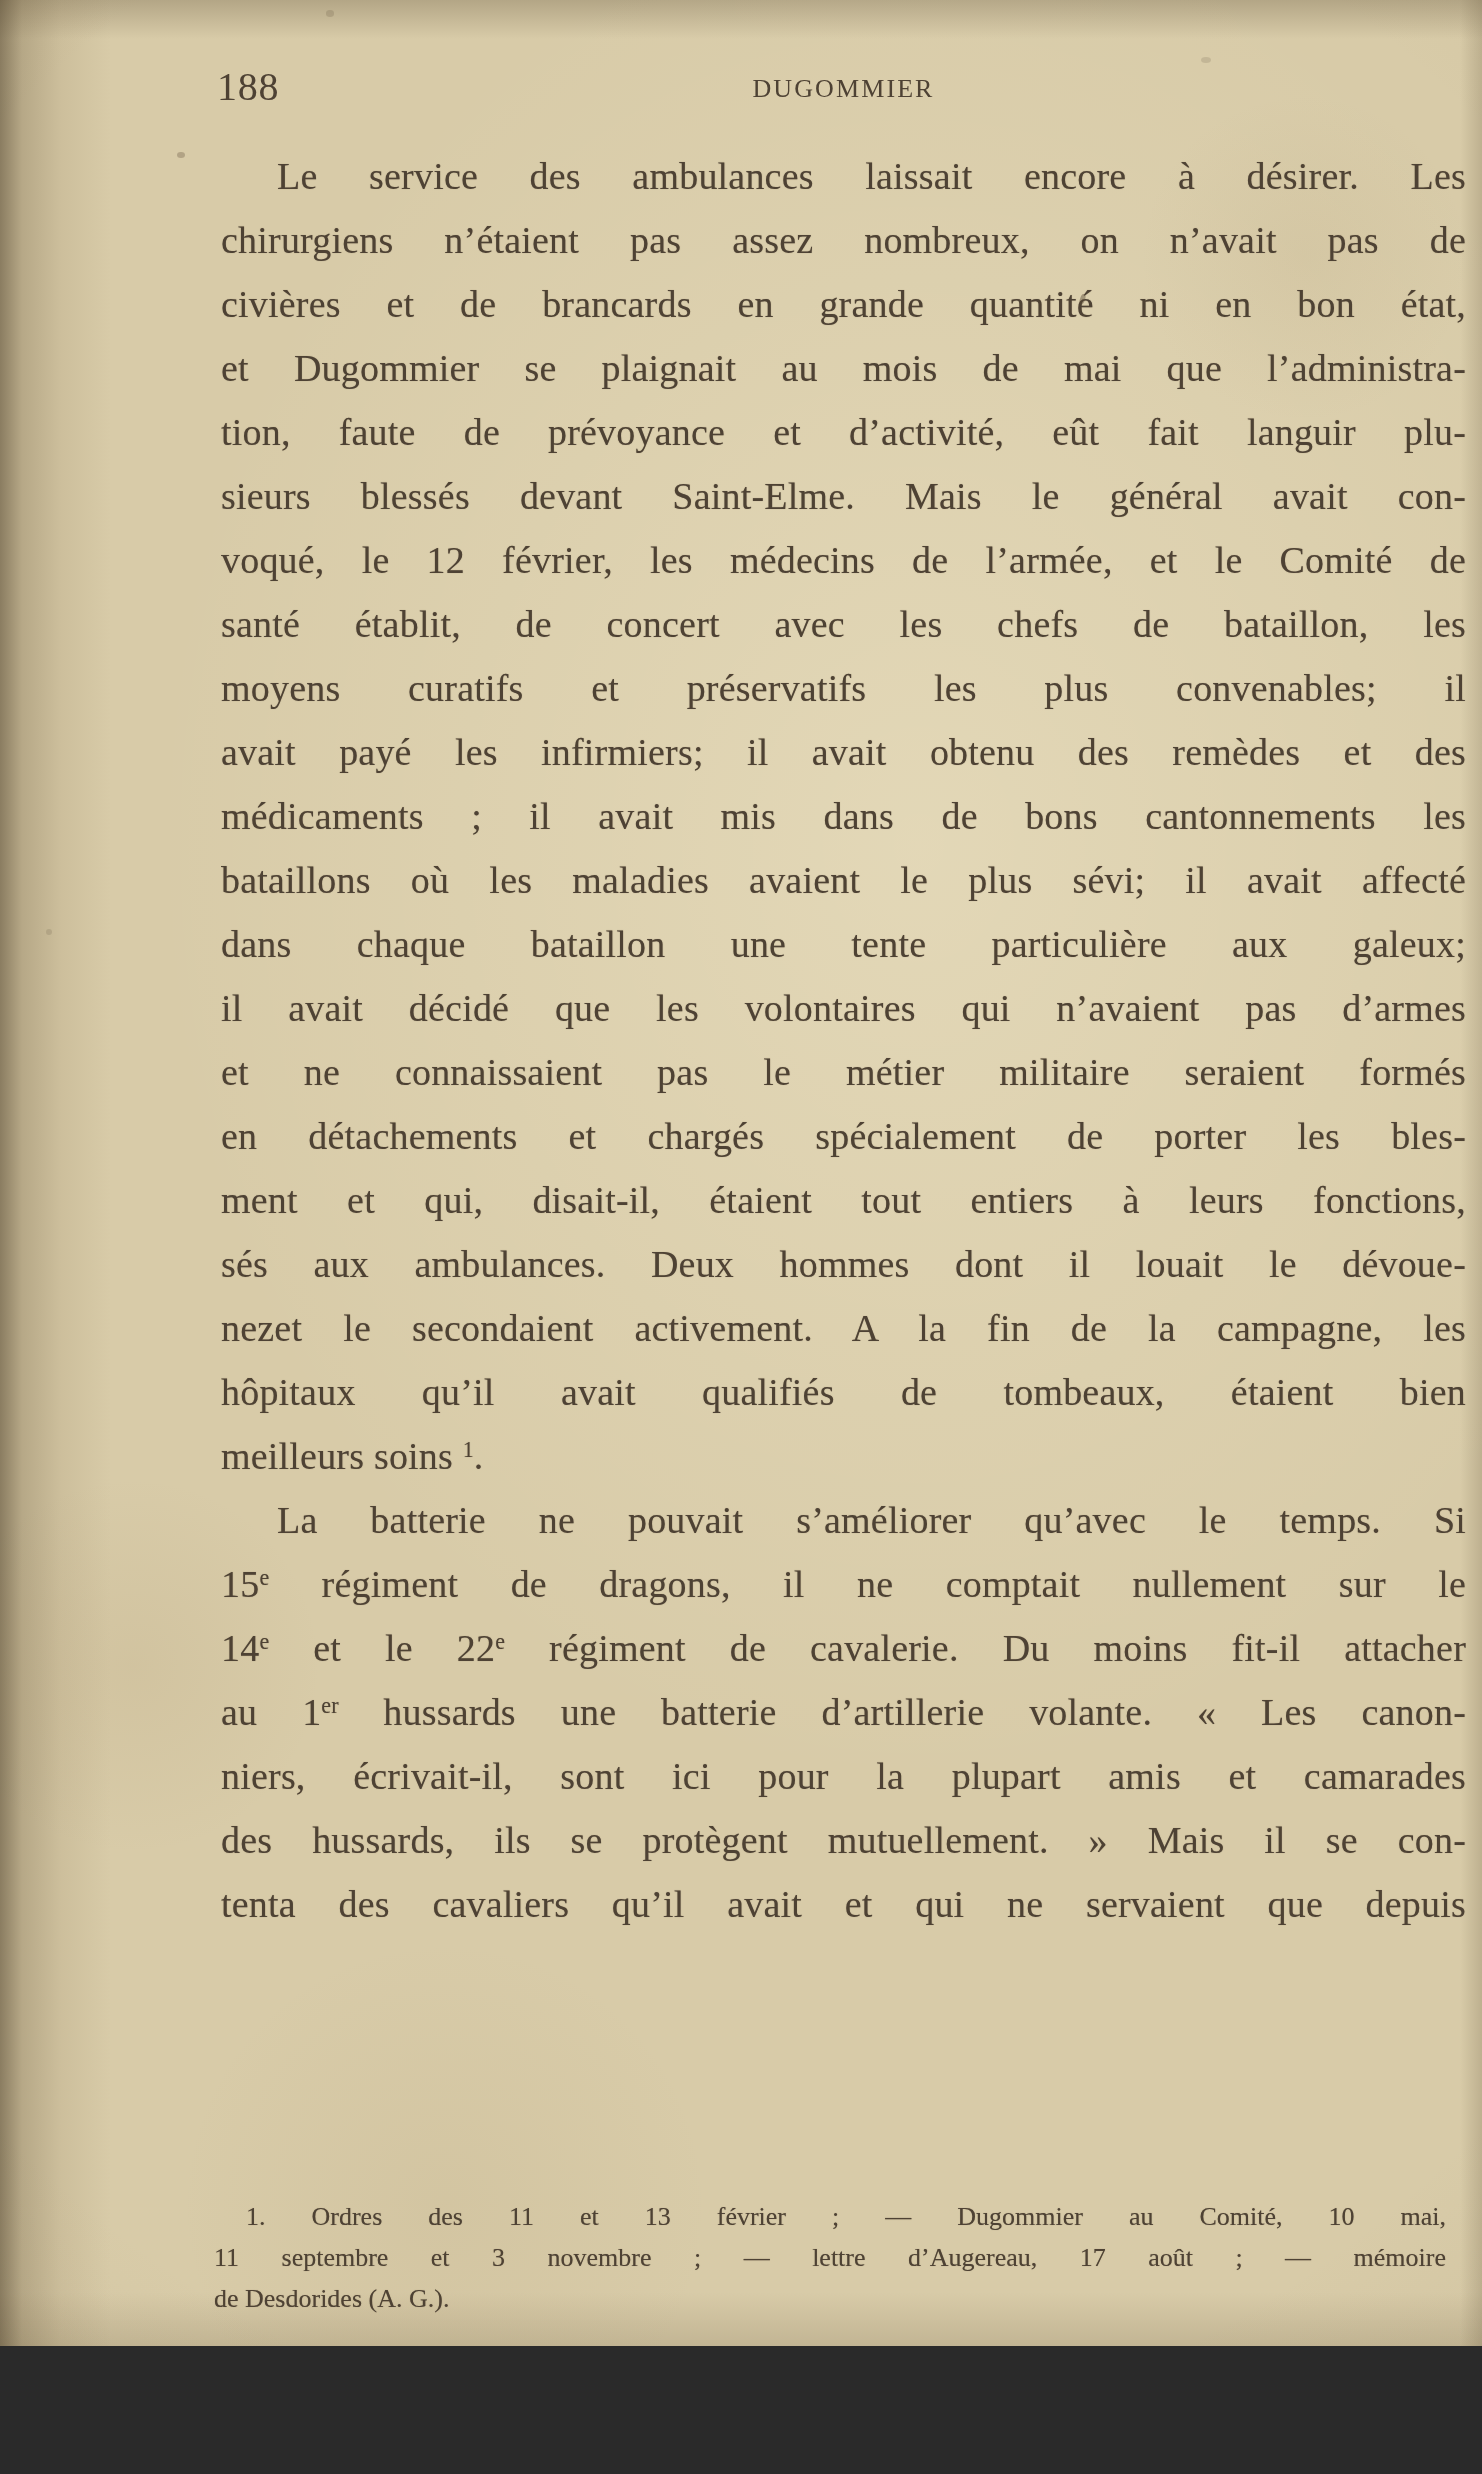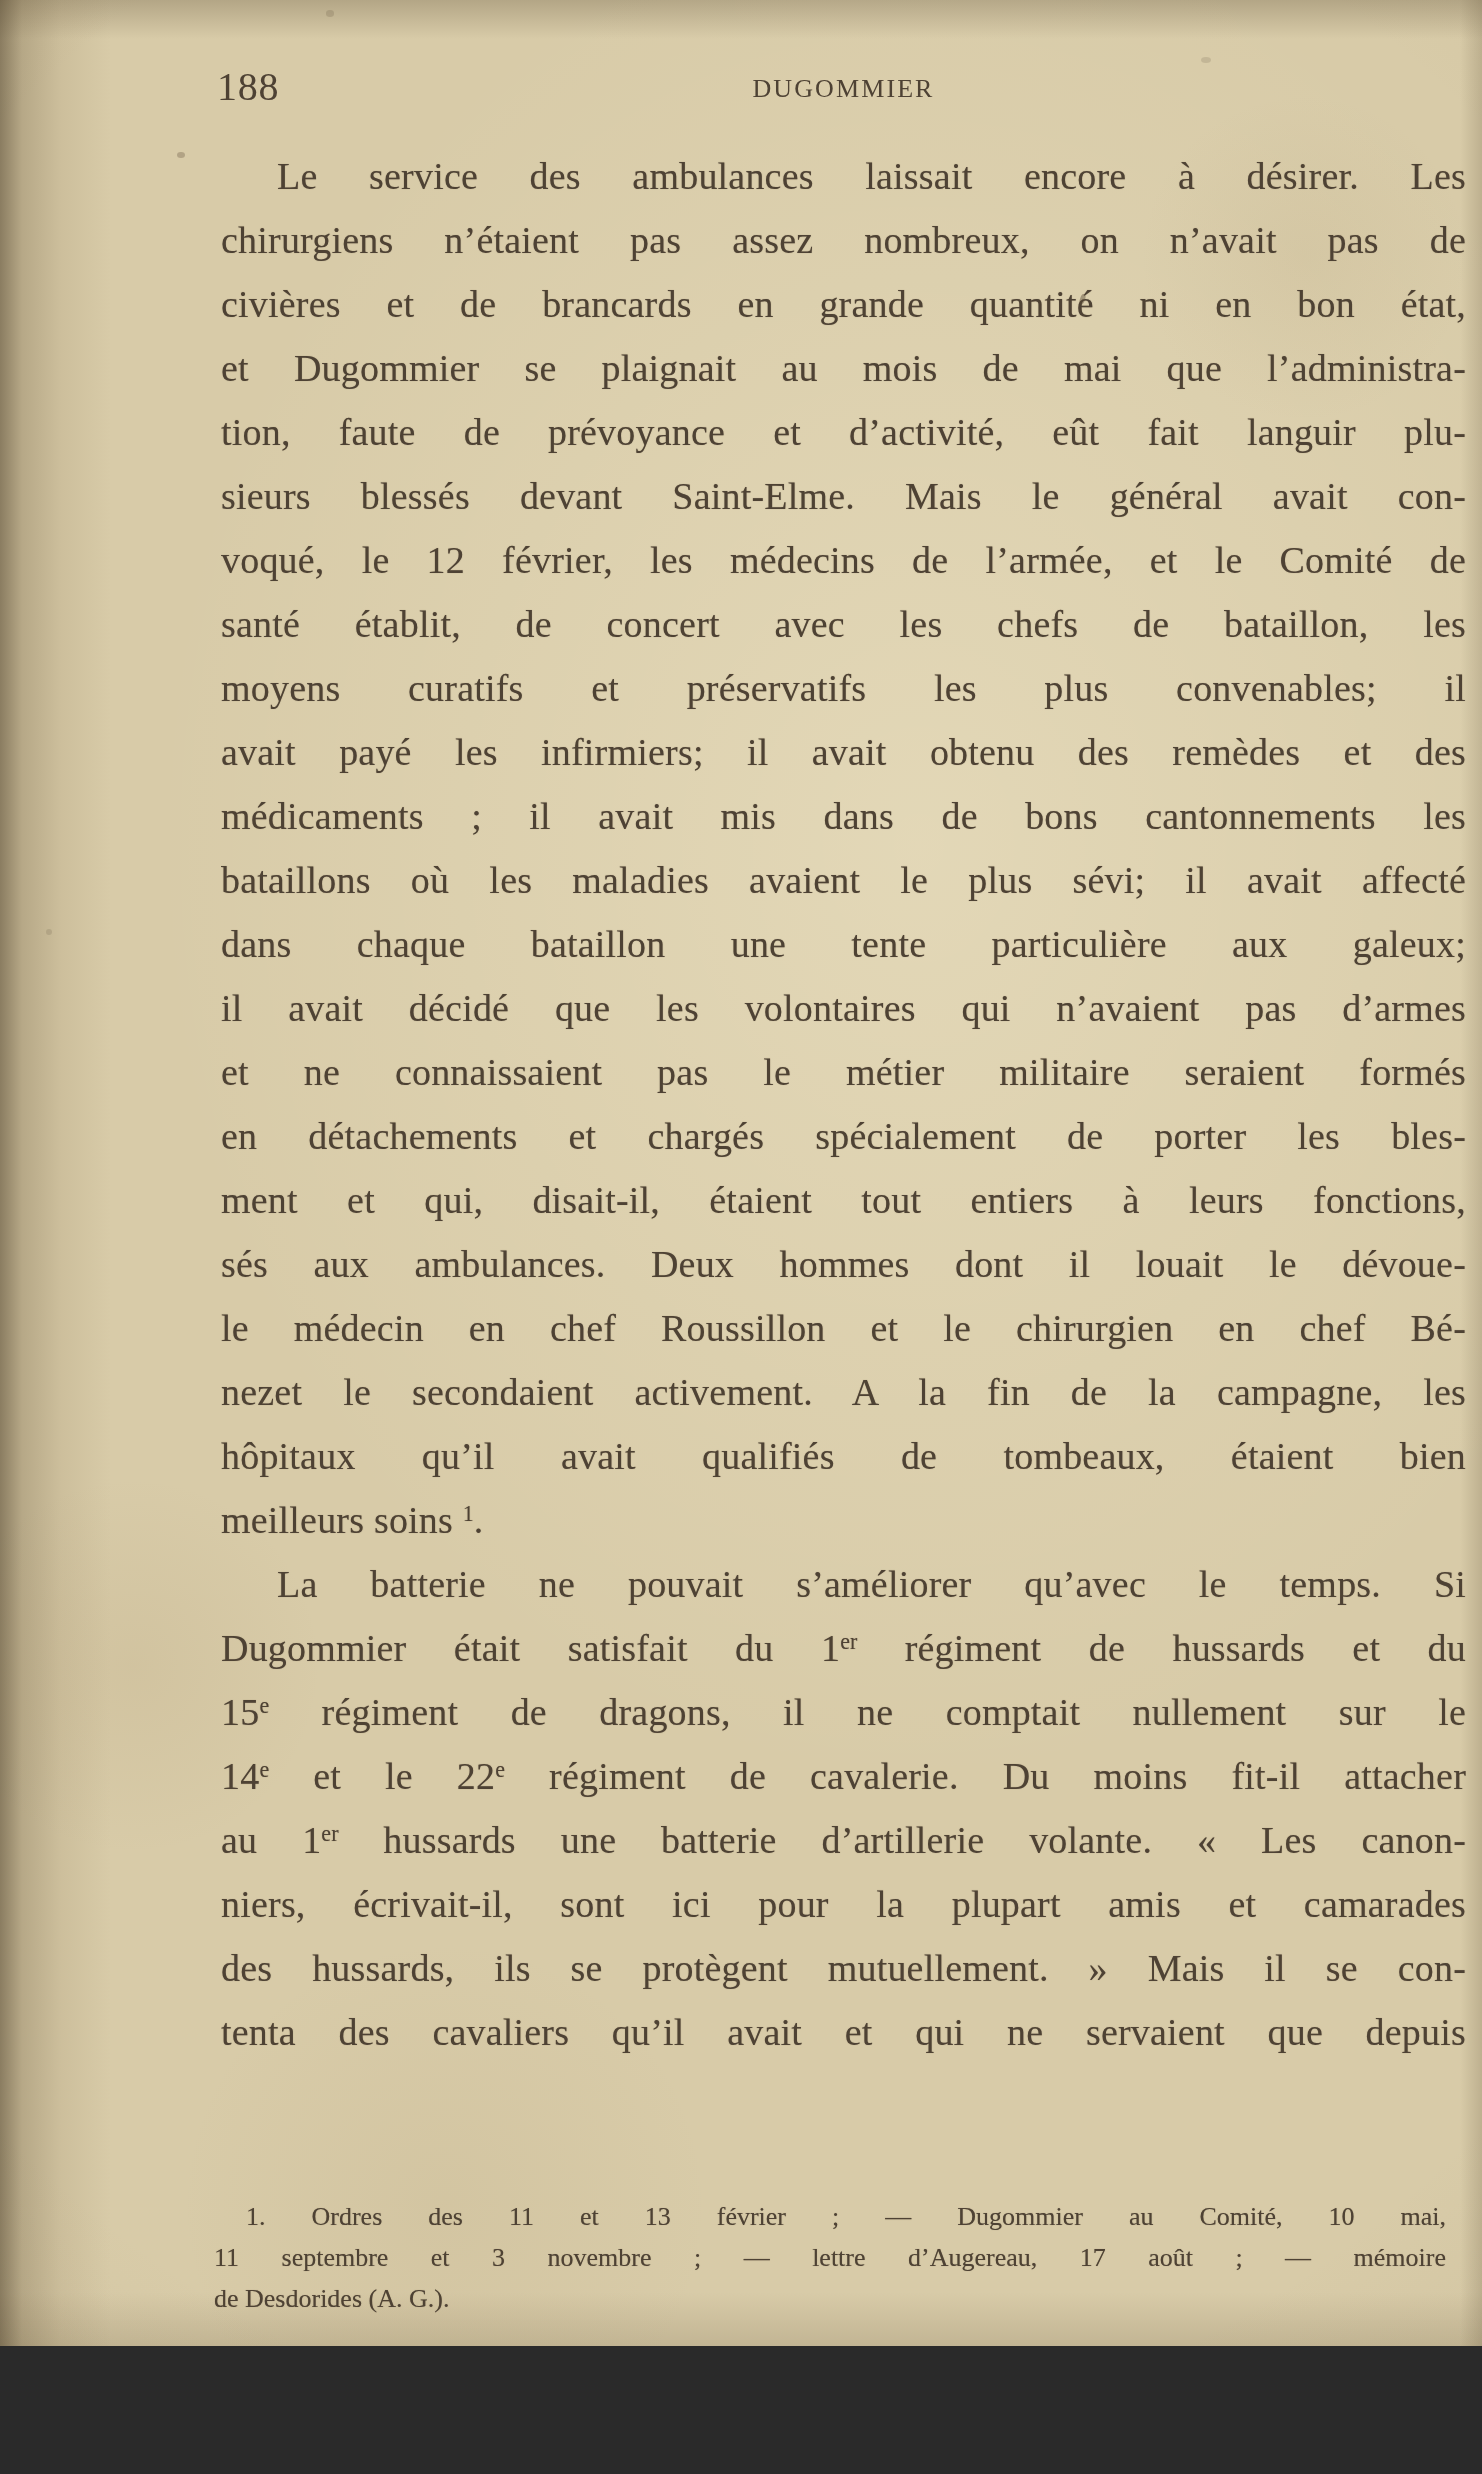--- a/index.html
+++ b/index.html
@@ -137,29 +137,27 @@
       <div class="line">moyens curatifs et préservatifs les plus convenables; il</div>
       <div class="line">avait payé les infirmiers; il avait obtenu des remèdes et des</div>
       <div class="line">médicaments ; il avait mis dans de bons cantonnements les</div>
       <div class="line">bataillons où les maladies avaient le plus sévi; il avait affecté</div>
       <div class="line">dans chaque bataillon une tente particulière aux galeux;</div>
       <div class="line">il avait décidé que les volontaires qui n’avaient pas d’armes</div>
       <div class="line">et ne connaissaient pas le métier militaire seraient formés</div>
       <div class="line">en détachements et chargés spécialement de porter les bles-</div>
       <div class="line">ment et qui, disait-il, étaient tout entiers à leurs fonctions,</div>
       <div class="line">sés aux ambulances. Deux hommes dont il louait le dévoue-</div>
-      <div class="line">le médecin en chef Roussillon et le chirurgien en chef Bé-</div>
       <div class="line">nezet le secondaient activement. A la fin de la campagne, les</div>
       <div class="line">hôpitaux qu’il avait qualifiés de tombeaux, étaient bien</div>
       <div class="line short">meilleurs soins <sup>1</sup>.</div>
     </div>
 
     <div>
       <div class="line indent">La batterie ne pouvait s’améliorer qu’avec le temps. Si</div>
-      <div class="line">Dugommier était satisfait du 1<sup>er</sup> régiment de hussards et du</div>
       <div class="line">15<sup>e</sup> régiment de dragons, il ne comptait nullement sur le</div>
       <div class="line">14<sup>e</sup> et le 22<sup>e</sup> régiment de cavalerie. Du moins fit-il attacher</div>
       <div class="line">au 1<sup>er</sup> hussards une batterie d’artillerie volante. « Les canon-</div>
       <div class="line">niers, écrivait-il, sont ici pour la plupart amis et camarades</div>
       <div class="line">des hussards, ils se protègent mutuellement. » Mais il se con-</div>
       <div class="line">tenta des cavaliers qu’il avait et qui ne servaient que depuis</div>
     </div>
 
   </div>
 

